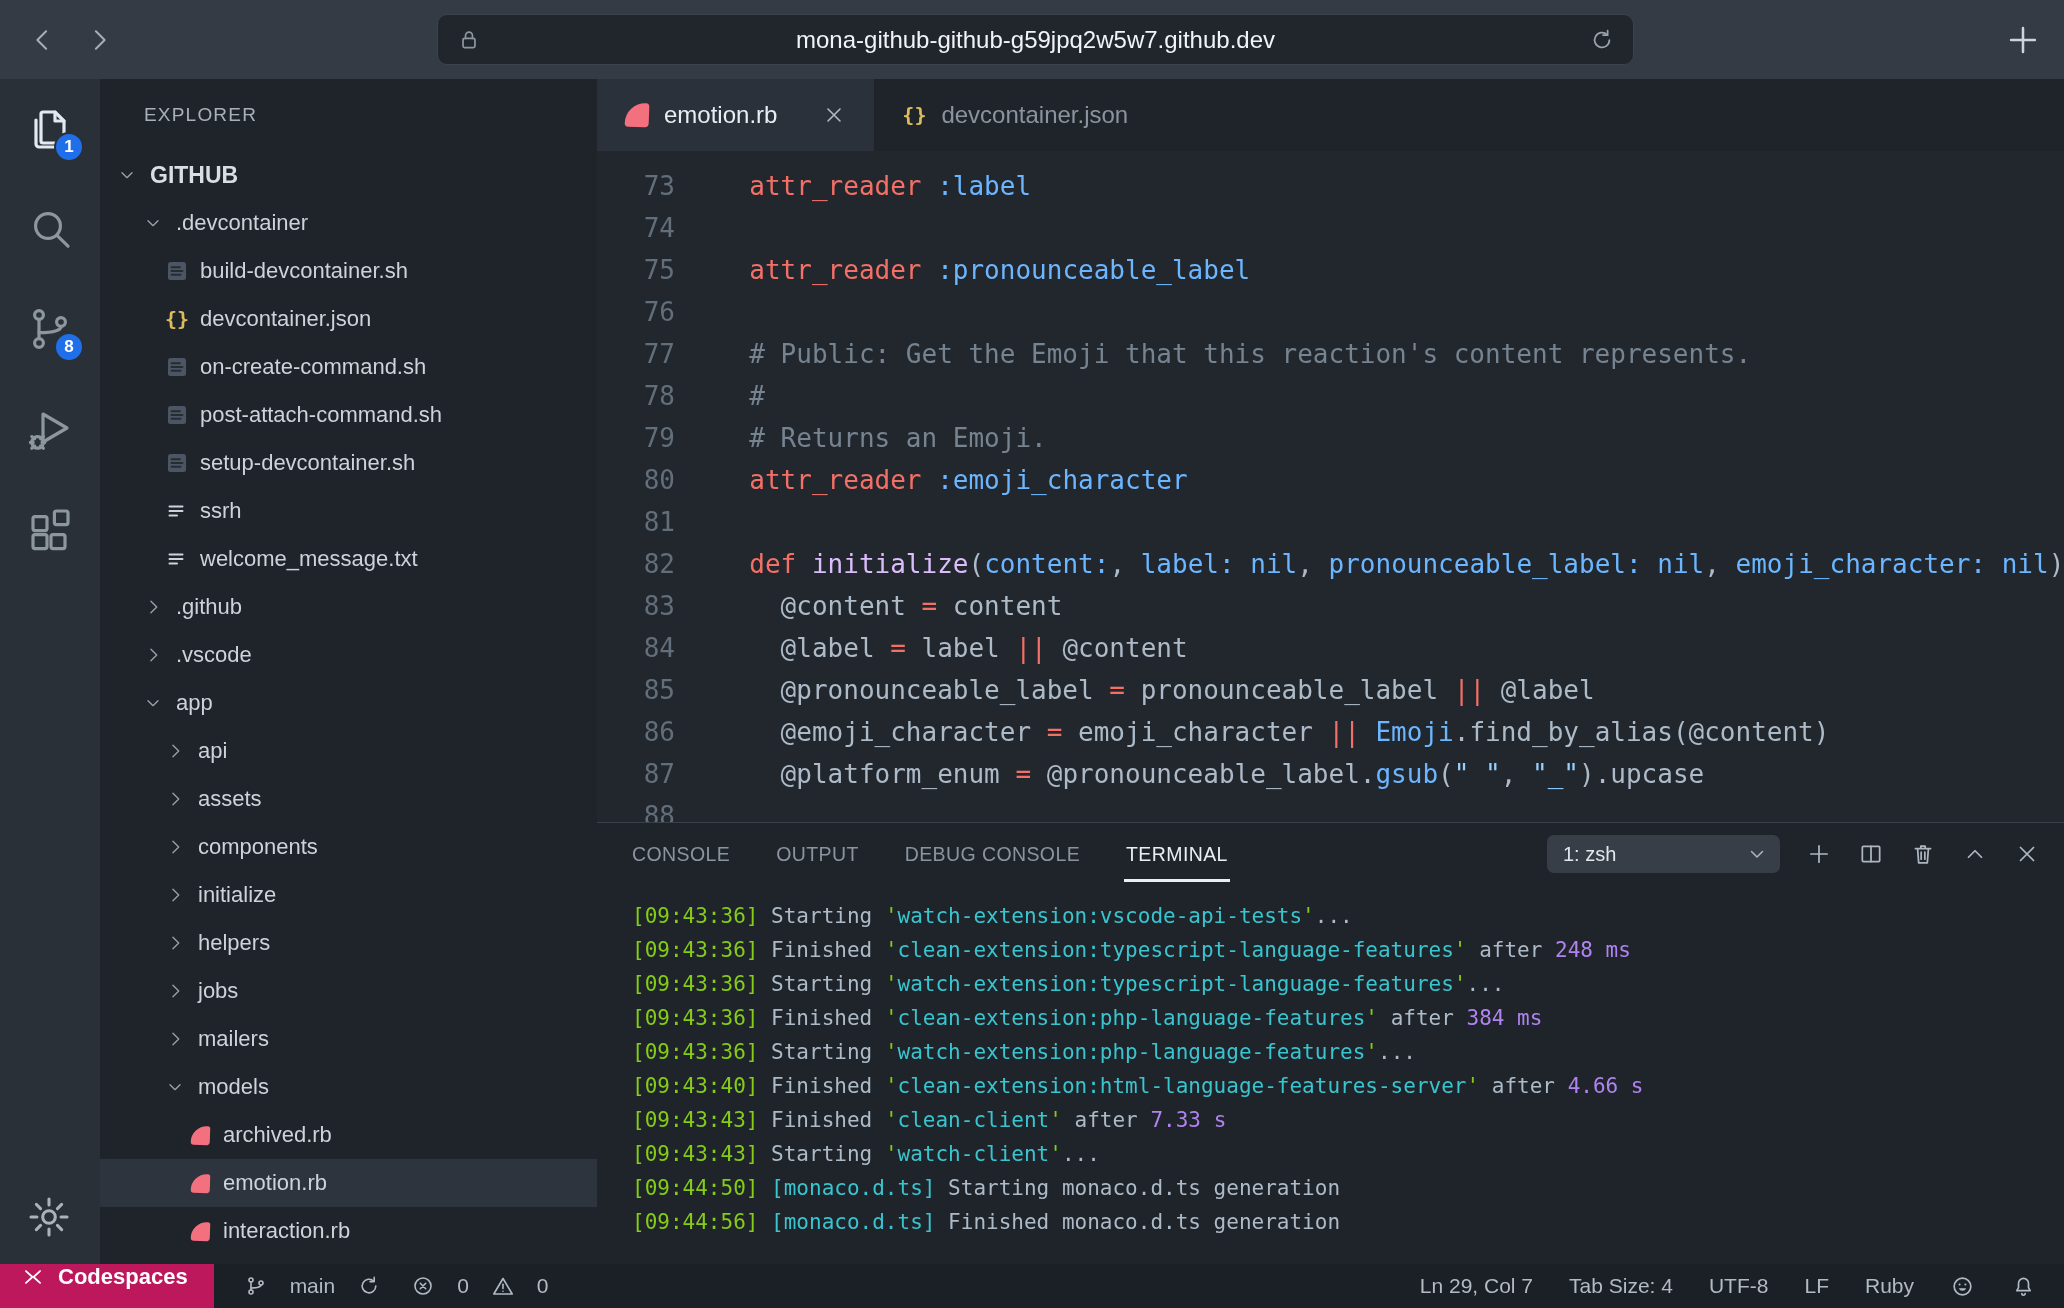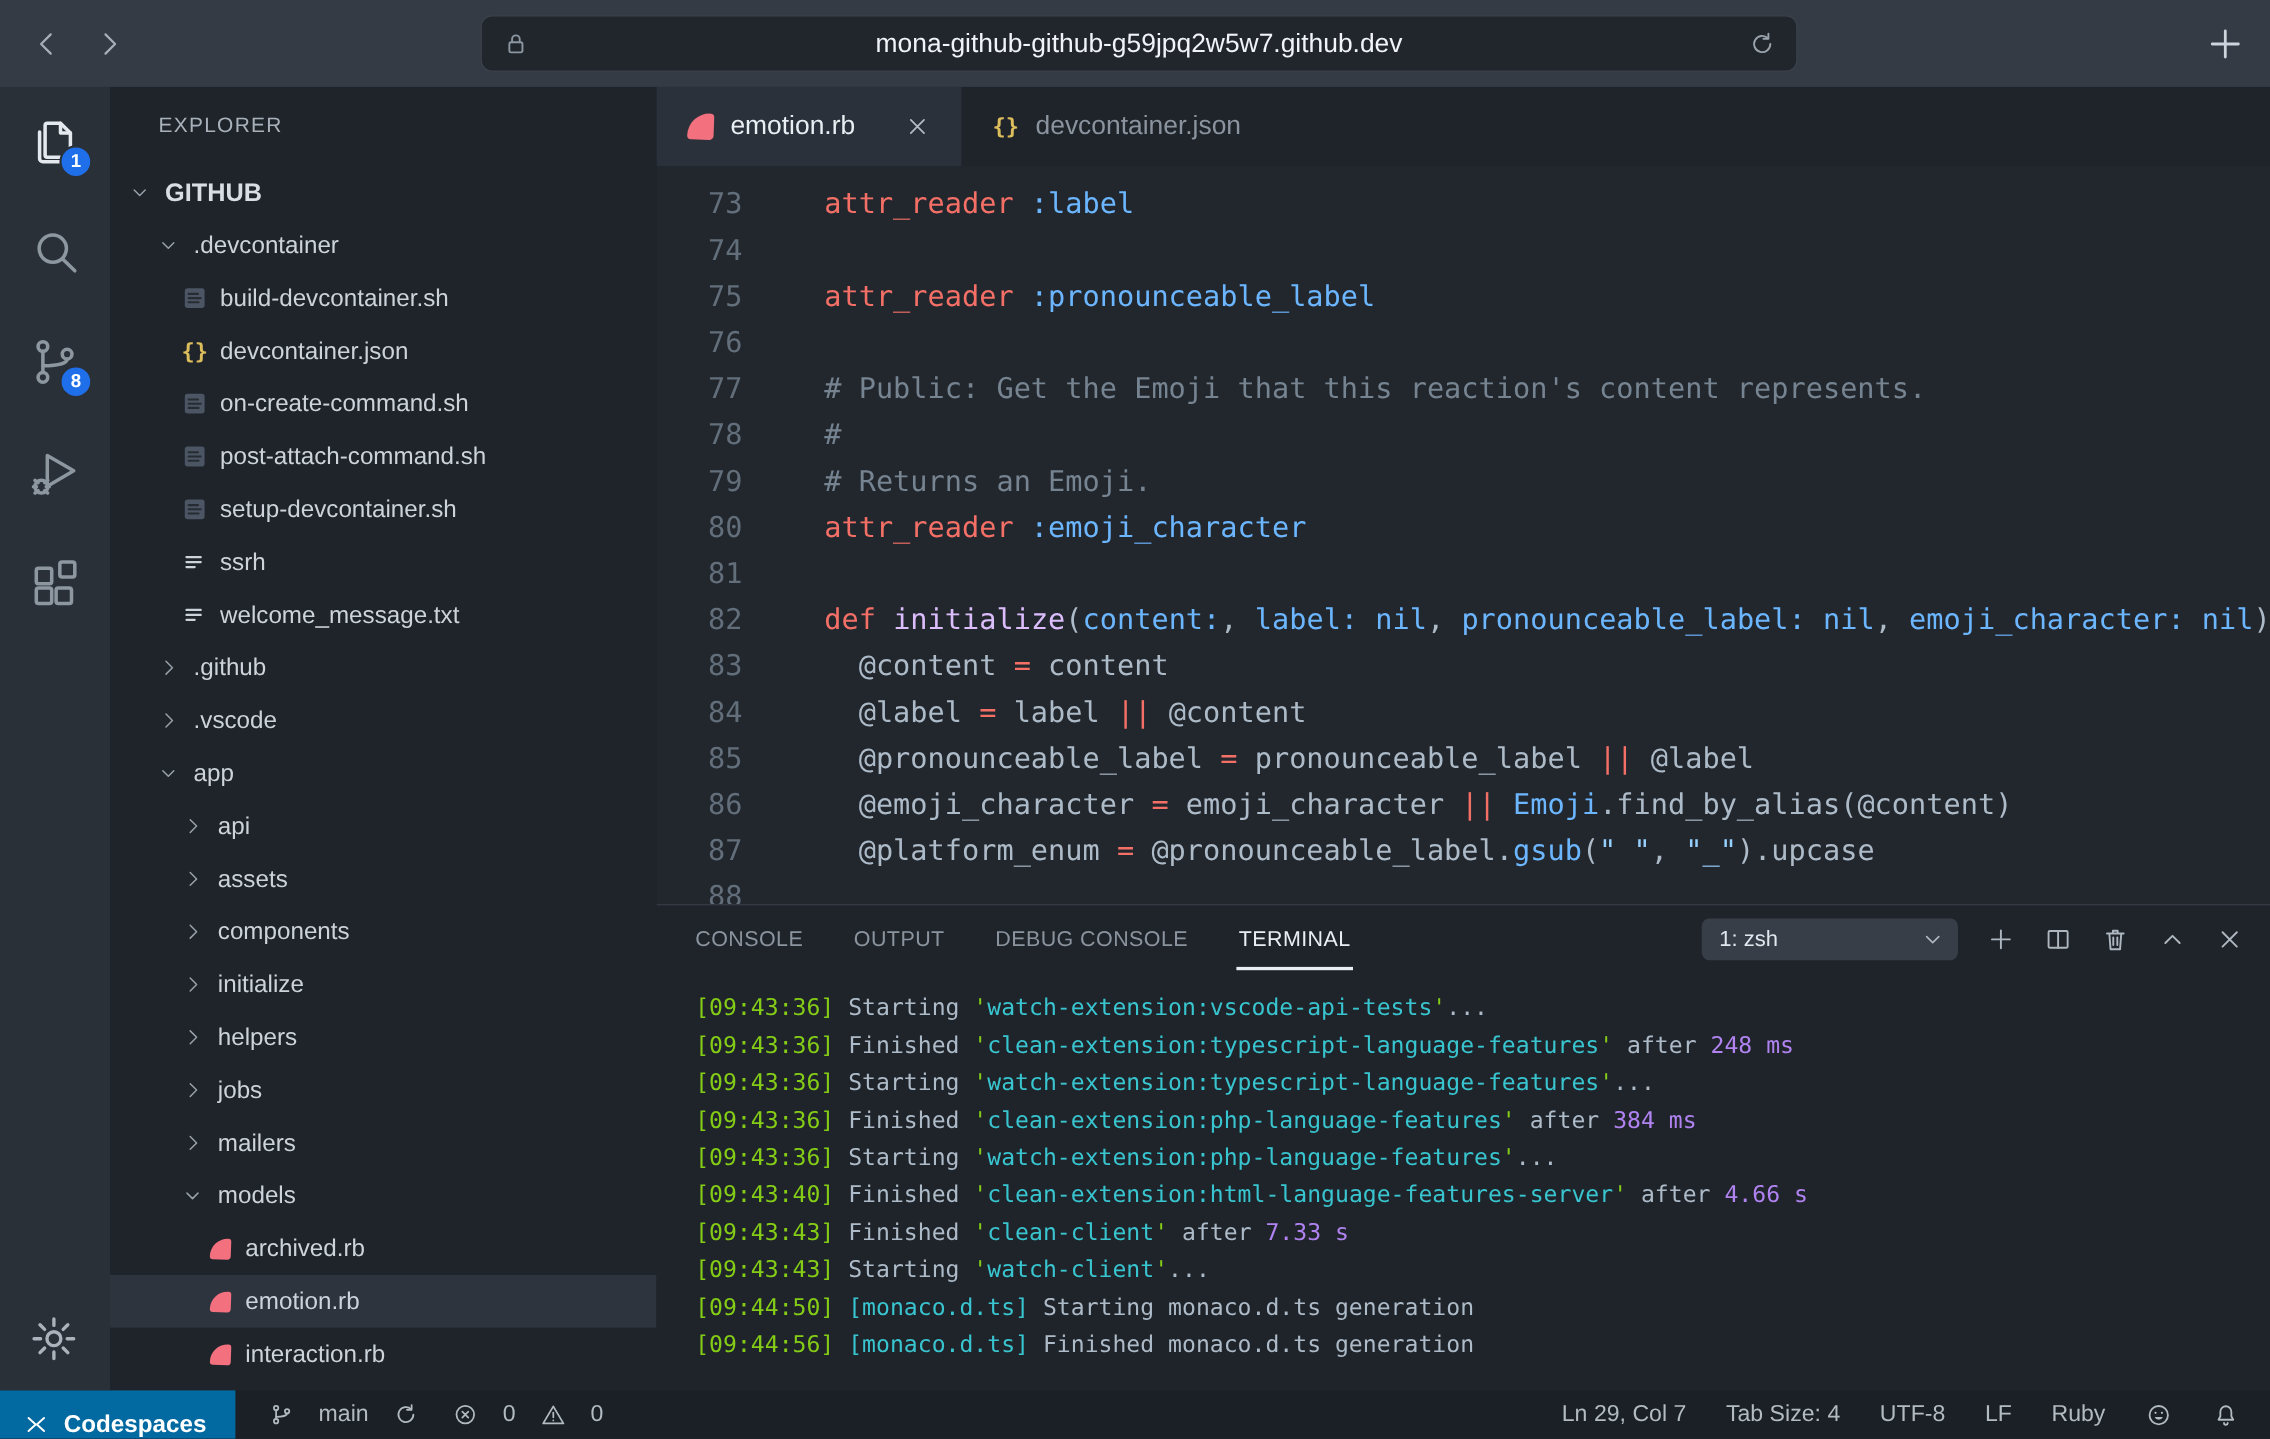--- a/index.html
+++ b/index.html
@@ -76,21 +76,21 @@
   .term-select{background:#373e47;border-radius:7px;height:38px;width:233px;display:flex;align-items:center;
     justify-content:space-between;padding:0 12px 0 16px;font-size:20px;color:#e1e7ec;cursor:pointer}
   .term-select .icon{width:22px;height:22px;color:#aeb7c0}
   .action-icon{width:26px;height:26px;cursor:pointer}
   .terminal{flex:1;overflow:hidden;padding:14px 0 0 35px;font-family:"DejaVu Sans Mono",monospace;
     font-size:21px;line-height:34px}
   .term-line{white-space:pre}
 
   
   .status-bar{flex:0 0 44px;background:#1b2026;display:flex;align-items:center;font-size:21px;color:#b2bac2}
-  .sb-codespaces{background:#0369a1;color:#fff;height:100%;display:flex;align-items:flex-end;gap:12px;
+  .sb-codespaces{background:#be185d;color:#fff;height:100%;display:flex;align-items:flex-start;gap:12px;
     padding:0 26px 0 20px;font-size:22px;font-weight:600;cursor:pointer}
   .sb-codespaces .icon{width:26px;height:26px}
   .sb-item{display:flex;align-items:center;gap:22px;margin-left:30px;cursor:pointer}
   .sb-item .icon{width:24px;height:24px}
   .sb-right{margin-left:auto;display:flex;align-items:center;gap:36px;padding-right:28px}
   .sb-right .sb-item{margin-left:0}
 </style>
 </head>
 <body>
 

